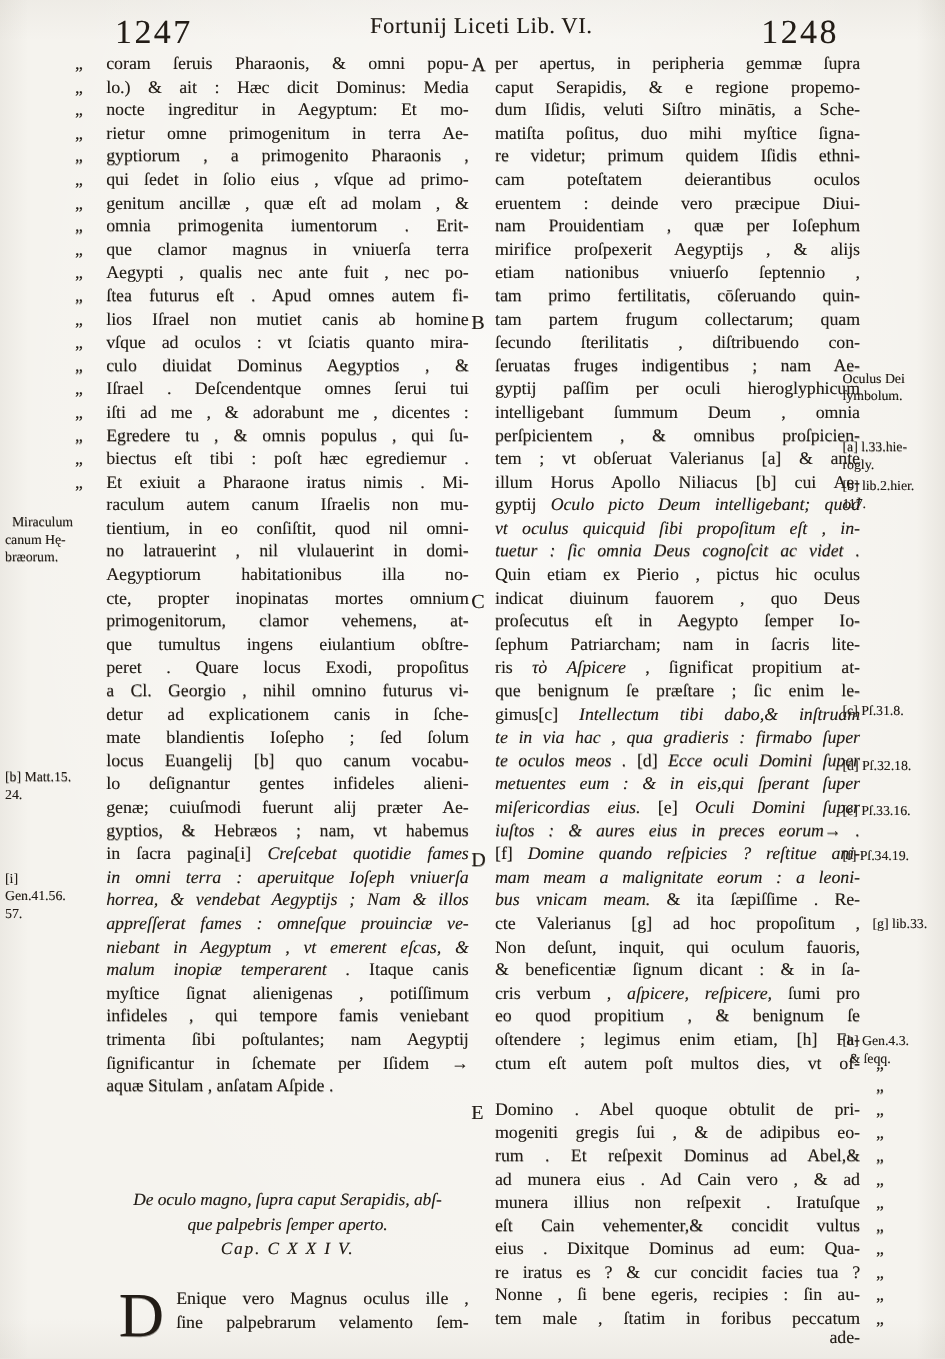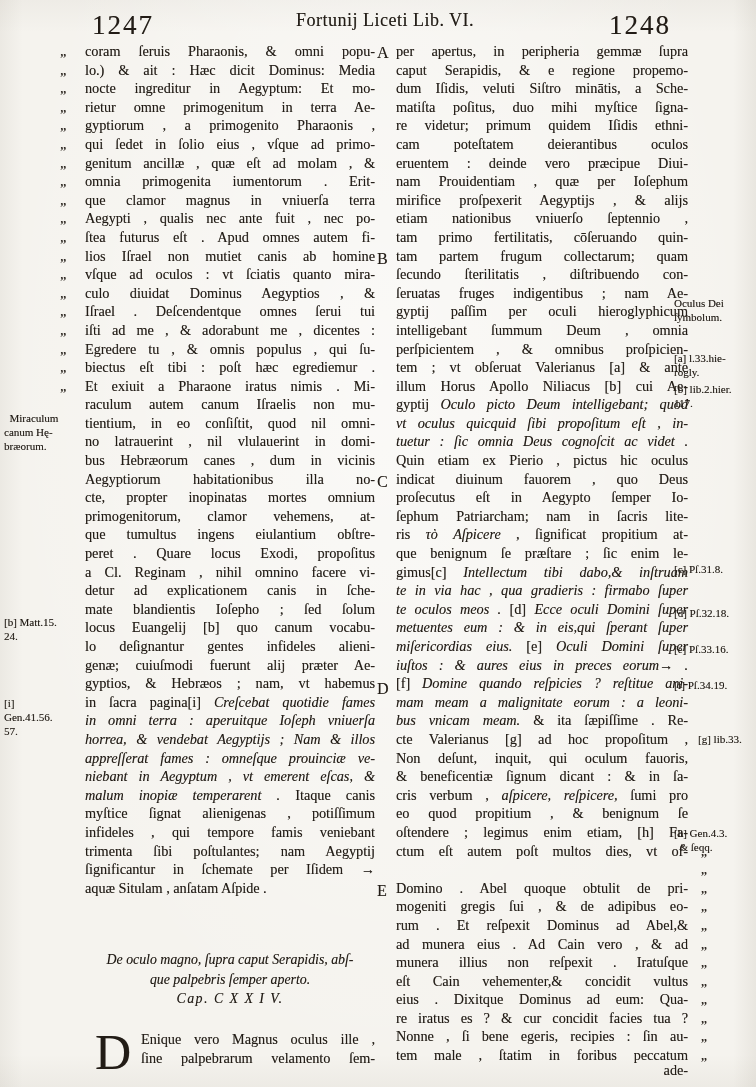--- a/index.html
+++ b/index.html
@@ -91,27 +91,26 @@
       <div class="tl"><span>vſque ad oculos : vt ſciatis quanto mira-</span><span class="qm">„</span></div>
       <div class="tl"><span>culo diuidat Dominus Aegyptios , &amp;</span><span class="qm">„</span></div>
       <div class="tl"><span>Iſrael . Deſcendentque omnes ſerui tui</span><span class="qm">„</span></div>
       <div class="tl"><span>iſti ad me , &amp; adorabunt me , dicentes :</span><span class="qm">„</span></div>
       <div class="tl"><span>Egredere tu , &amp; omnis populus , qui ſu-</span><span class="qm">„</span></div>
       <div class="tl"><span>biectus eſt tibi : poſt hæc egrediemur .</span><span class="qm">„</span></div>
       <div class="tl"><span>Et exiuit a Pharaone iratus nimis . Mi-</span><span class="qm">„</span></div>
       <div class="tl"><span>raculum autem canum Iſraelis non mu-</span></div>
       <div class="tl"><span>tientium, in eo conſiſtit, quod nil omni-</span></div>
       <div class="tl"><span>no latrauerint , nil vlulauerint in domi-</span></div>
-      <div class="tl"><span>bus Hebræorum canes , dum in vicinis</span></div>
       <div class="tl"><span>Aegyptiorum habitationibus illa no-</span></div>
       <div class="tl"><span>cte, propter inopinatas mortes omnium</span></div>
       <div class="tl"><span>primogenitorum, clamor vehemens, at-</span></div>
       <div class="tl"><span>que tumultus ingens eiulantium obſtre-</span></div>
       <div class="tl"><span>peret . Quare locus Exodi, propoſitus</span></div>
-      <div class="tl"><span>a Cl. Reginam , nihil omnino facere vi-</span></div>
+      <div class="tl"><span>a Cl. Georgio , nihil omnino futurus vi-</span></div>
       <div class="tl"><span>detur ad explicationem canis in ſche-</span></div>
       <div class="tl"><span>mate blandientis Ioſepho ; ſed ſolum</span></div>
       <div class="tl"><span>locus Euangelij [b] quo canum vocabu-</span></div>
       <div class="tl"><span>lo deſignantur gentes infideles alieni-</span></div>
       <div class="tl"><span>genæ; cuiuſmodi fuerunt alij præter Ae-</span></div>
       <div class="tl"><span>gyptios, &amp; Hebræos ; nam, vt habemus</span></div>
       <div class="tl"><span>in ſacra pagina[i] </span><span class="it">Creſcebat quotidie fames</span></div>
       <div class="tl"><span class="it">in omni terra : aperuitque Ioſeph vniuerſa</span></div>
       <div class="tl"><span class="it">horrea, &amp; vendebat Aegyptijs ; Nam &amp; illos</span></div>
       <div class="tl"><span class="it">appreſſerat fames : omneſque prouinciæ ve-</span></div>

